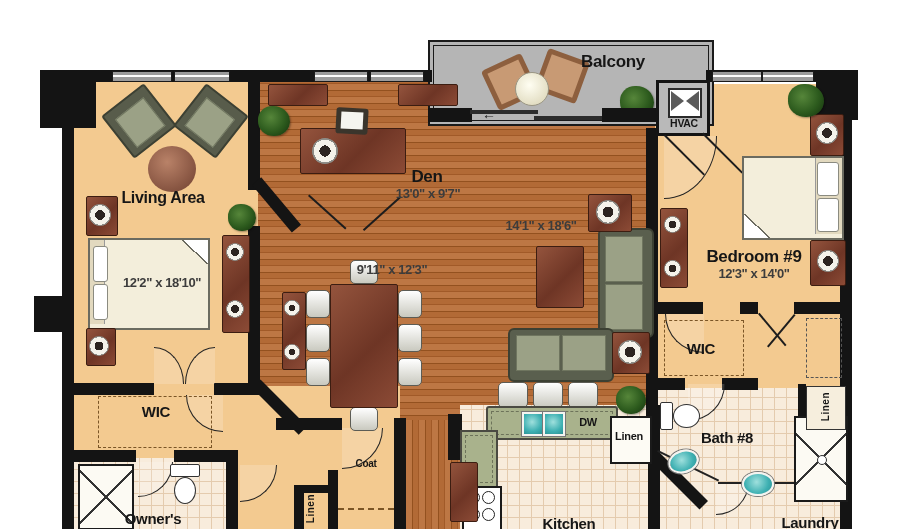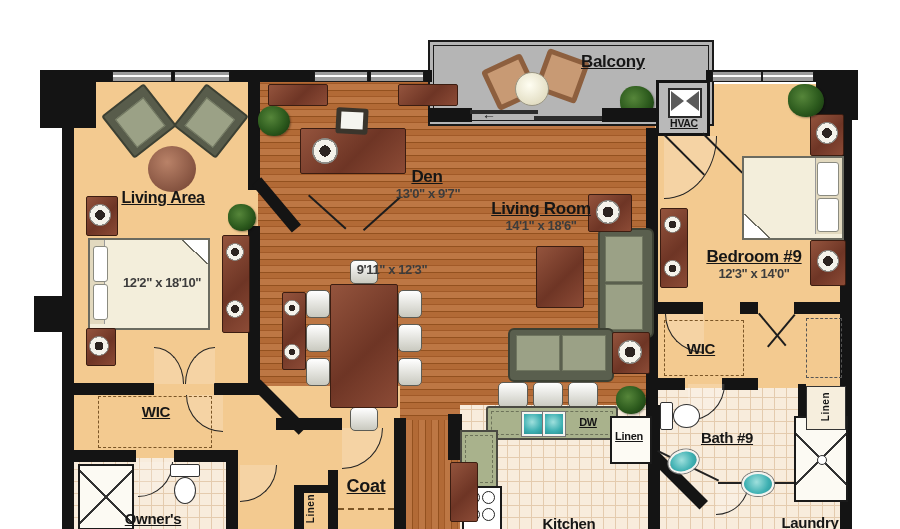--- a/index.html
+++ b/index.html
@@ -9,21 +9,21 @@
   .wall{position:absolute;background:#141414;}
   .floor-tan{background:#f3ca90;}
   .floor-wood{background:repeating-linear-gradient(180deg,#b26a36 0 5px,#a15a28 5px 6px,#bd7744 6px 12px,#93511f 12px 13px);}
   .floor-woodv{background:repeating-linear-gradient(90deg,#b26a36 0 5px,#a15a28 5px 6px,#bd7744 6px 12px,#93511f 12px 13px);}
   .floor-tile{background:
      repeating-linear-gradient(0deg,transparent 0 11px,#e4cbae 11px 12px),
      repeating-linear-gradient(90deg,transparent 0 11px,#e4cbae 11px 12px),#f8ecdc;}
   .win{position:absolute;top:71px;height:9px;border:1px solid #1a1a1a;
        background:linear-gradient(180deg,#9c9c9c 0 3px,#fdfdfd 3px 5px,#9c9c9c 5px 9px);}
   .lbl{position:absolute;transform:translateX(-50%);white-space:nowrap;font-weight:bold;
-       color:#161616;text-align:center;letter-spacing:-0.3px;text-decoration:underline;}
+       color:#161616;text-align:center;letter-spacing:-0.3px;}
   .dim{position:absolute;transform:translateX(-50%);white-space:nowrap;font-weight:bold;
        color:#3c3c3c;font-size:13px;letter-spacing:-0.4px;}
   .lblv{position:absolute;writing-mode:vertical-rl;transform:rotate(180deg);font-weight:bold;
         color:#161616;font-size:10px;letter-spacing:0.5px;}
   .wood-furn{position:absolute;background:linear-gradient(135deg,#94543d,#6e3525 55%,#8c4b36);
         border:1px solid #3c1d11;border-radius:2px;}
   .lamp{position:absolute;border-radius:50%;
         background:radial-gradient(circle,#2c2420 0 31%,#f4f2ea 31% 62%,#8d8d88 62% 72%,transparent 72%);}
   .plant{position:absolute;border-radius:46% 54% 50% 50%;
         background:radial-gradient(circle at 40% 38%,#56863a,#2c5a1d 55%,#16350e 95%);
@@ -261,27 +261,26 @@
   <div class="shower" style="left:794px;top:416px;width:50px;height:82px;">
     <div class="abs" style="left:50%;top:50%;width:8px;height:8px;margin:-4px 0 0 -4px;background:#fff;border:1.5px solid #333;border-radius:50%;"></div>
   </div>
   <div class="abs" style="left:806px;top:386px;width:38px;height:42px;background:#f6eedd;border:1.5px solid #333;"></div>
 
   <div class="lbl" style="left:163px;top:189px;font-size:16px;">Living Area</div>
   <div class="dim" style="left:162px;top:275px;">12'2" x 18'10"</div>
   <div class="lbl" style="left:427px;top:167px;font-size:17px;">Den</div>
   <div class="dim" style="left:428px;top:186px;">13'0" x 9'7"</div>
   <div class="dim" style="left:392px;top:262px;">9'11" x 12'3"</div>
-  <div class="lbl" style="left:541px;top:199px;font-size:17px;">Living Room</div>
   <div class="dim" style="left:541px;top:218px;">14'1" x 18'6"</div>
   <div class="lbl" style="left:754px;top:247px;font-size:17px;">Bedroom #9</div>
   <div class="dim" style="left:754px;top:266px;">12'3" x 14'0"</div>
   <div class="lbl" style="left:156px;top:403px;font-size:15px;">WIC</div>
   <div class="lbl" style="left:701px;top:340px;font-size:15px;">WIC</div>
-  <div class="lbl" style="left:727px;top:429px;font-size:15px;">Bath #9</div>
+  <div class="lbl" style="left:727px;top:429px;font-size:15px;">Bath #8</div>
   <div class="lbl" style="left:153px;top:510px;font-size:15px;">Owner's</div>
   <div class="lbl" style="left:569px;top:515px;font-size:15px;">Kitchen</div>
   <div class="lbl" style="left:810px;top:514px;font-size:15px;">Laundry</div>
-  <div class="lbl" style="left:366px;top:476px;font-size:18px;">Coat</div>
+  <div class="lbl" style="left:366px;top:458px;font-size:10px;">Coat</div>
   <div class="lblv" style="left:305px;top:494px;">Linen</div>
   <div class="lblv" style="left:820px;top:392px;">Linen</div>
 
 </div>
 
 </body></html>

